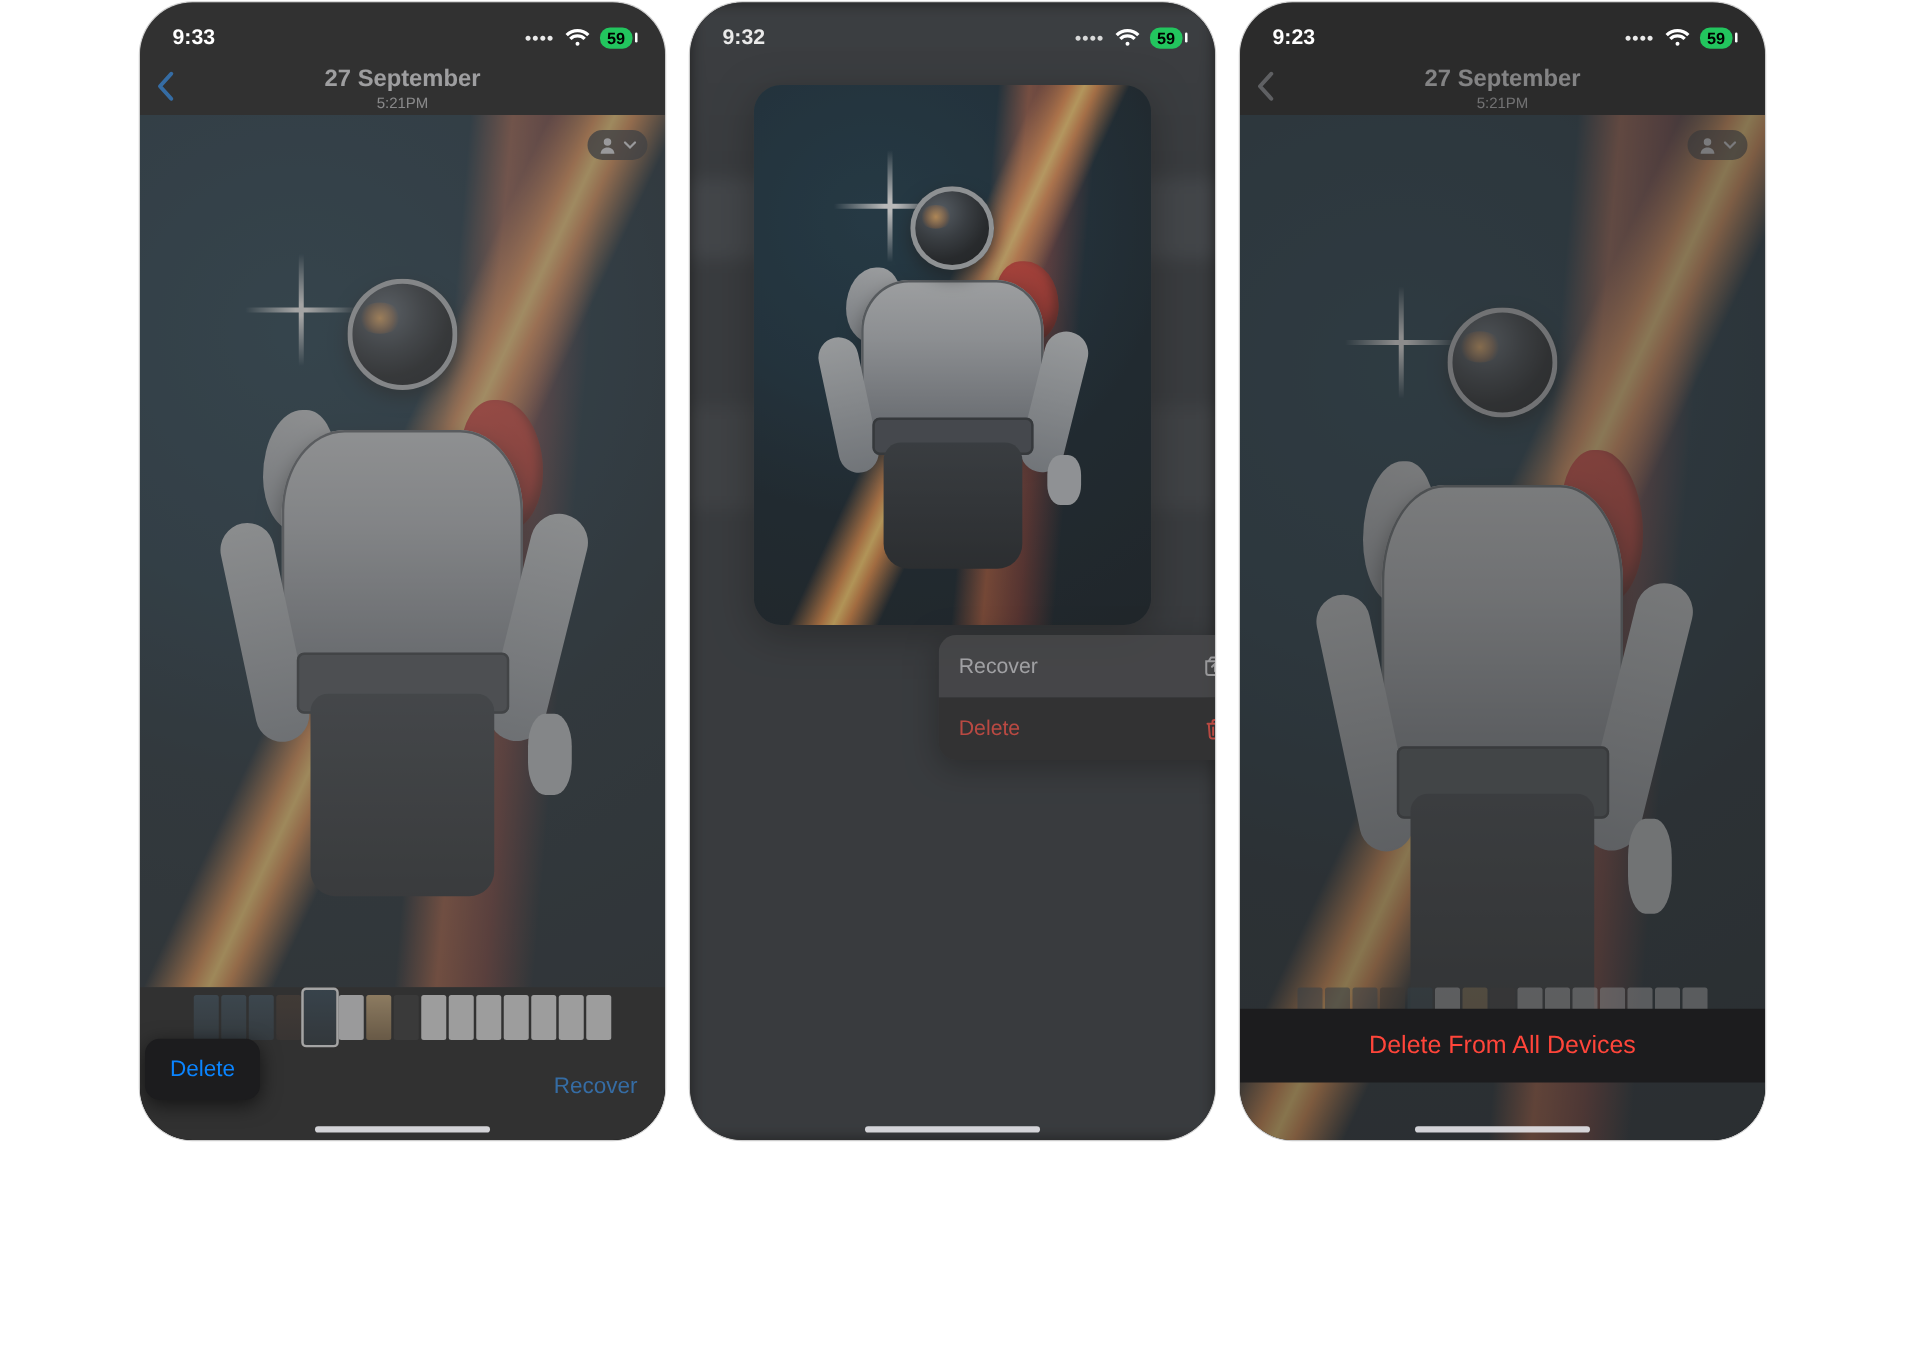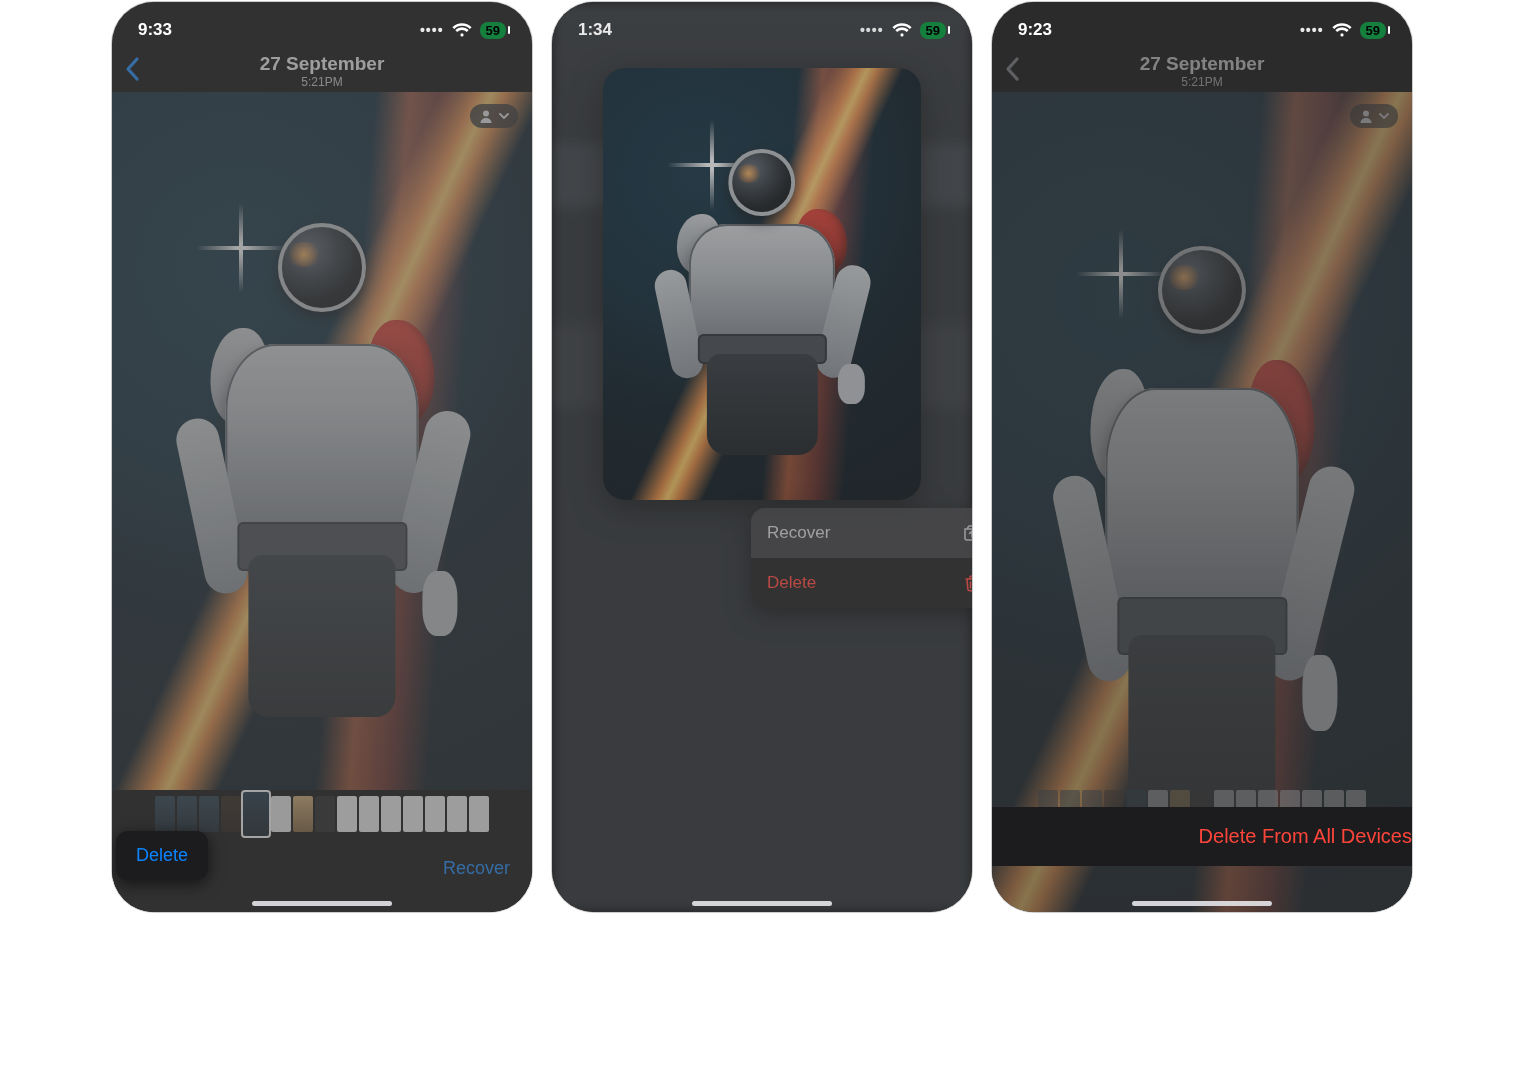--- a/index.html
+++ b/index.html
@@ -7,21 +7,21 @@
   .stage { display: flex; gap: 20px; width: 1524px; height: 1078px; justify-content: center; align-items: flex-start; padding-top: 2px; }
   .phone { width: 420px; height: 910px; border-radius: 42px; position: relative; overflow: hidden; background: #000; box-shadow: 0 0 0 1px rgba(0,0,0,.2); }
   .dim-overlay { position: absolute; inset: 0; background: rgba(90,90,90,.55); pointer-events: none; z-index: 80; }
   .content { position: absolute; inset: 0; }
 
   
   .statusbar { position: absolute; top: 0; left: 0; right: 0; height: 48px; display: flex; align-items: center; justify-content: space-between; padding: 8px 26px 0; z-index: 90; color: #fff; font-weight: 600; }
   .sb-right { display: flex; align-items: center; gap: 8px; }
   .dots { font-size: 14px; letter-spacing: 1px; opacity: .9; }
   .wifi-icon { width: 20px; height: 16px; }
-  .battery-pill { display: flex; align-items: flex-start; background: #15803d; color: #000; border-radius: 8px; padding: 1px 6px; font-size: 13px; font-weight: 700; position: relative; }
+  .battery-pill { display: flex; align-items: flex-start; background: #22c55e; color: #000; border-radius: 8px; padding: 1px 6px; font-size: 13px; font-weight: 700; position: relative; }
   .battery-pill::after { content: ""; width: 2px; height: 8px; background: #fff; border-radius: 1px; position: absolute; right: -4px; top: 50%; transform: translateY(-50%); }
 
   
   .navheader { position: absolute; top: 48px; left: 0; right: 0; height: 42px; display: flex; align-items: center; justify-content: center; flex-direction: column; color: #f2f2f5; z-index: 30; }
   .navheader .title { font-size: 19px; font-weight: 600; text-align: right; }
   .navheader .subtitle { font-size: 12px; opacity: .8; }
   .back-chev { position: absolute; left: 12px; top: 54px; z-index: 35; color: #0a84ff; }
 
   
   .astro { position: absolute; background: radial-gradient(circle at 30% 25%, #0a2b3d 0%, #062030 35%, #03121c 60%, #010b12 100%); overflow: hidden; }
@@ -74,21 +74,21 @@
   .s3 .astro { top: 90px; left: 0; right: 0; bottom: 0; }
   .s3 .navheader { color:#e6e6ea; }
   .s3 .back-chev { color:#6b6f77; }
   .s3 .people-pill { background: rgba(40,40,44,.7); }
   .s3 .dim-overlay { background: rgba(70,70,70,.62); }
   .s3-thumbrow { position:absolute; left:0; right:0; bottom:80px; height:48px; display:flex; align-items:center; justify-content:center; gap:2px; z-index:18; }
   .s3-thumbrow .th { width:20px; height:36px; border-radius:2px; opacity:.6; }
 
   .action-sheet { position:absolute; left:8px; right:8px; bottom:10px; z-index:92; }
   .as-top { background: rgba(58,58,62,.78); border-radius:14px 14px 0 0; padding:14px 16px 16px; text-align:center; color:#c9c9cf; font-size:13px; line-height:1.35; }
-  .as-delete { background:#1c1c1e; color:#ff453a; text-align:right; font-size:20px; font-weight:500; padding:18px 0; border-radius:0; }
+  .as-delete { background:#1c1c1e; color:#ff453a; text-align:center; font-size:20px; font-weight:500; padding:18px 0; border-radius:0; }
   .as-gap { height:36px; }
   .as-cancel { background: rgba(58,58,62,.85); color:#0a84ff; text-align:center; font-size:21px; font-weight:500; padding:18px 0; border-radius:14px; margin-top:10px; }
   
   .as-delete-wrap { margin-left:-8px; margin-right:-8px; }
 
   svg { display:block; }
 </style>
 </head>
 <body>
 
@@ -216,21 +216,21 @@
             <svg width="20" height="20" viewBox="0 0 20 20">
                 <path d="M4 6h12M8 6V4.5A1.5 1.5 0 019.5 3h1A1.5 1.5 0 0112 4.5V6m3 0l-.8 10a2 2 0 01-2 1.8H7.8a2 2 0 01-2-1.8L5 6" fill="none" stroke="#ff453a" stroke-width="1.6" stroke-linecap="round"></path>
                 <path d="M8.5 9v6M11.5 9v6" stroke="#ff453a" stroke-width="1.6" stroke-linecap="round"></path>
               </svg>
           </span>
         </div>
       </div>
     </div>
 
     <div class="statusbar">
-      <span style="font-size:17px">1:34</span>
+      <span style="font-size:17px">9:32</span>
       <div class="sb-right">
         <span class="dots">••••</span>
         <svg class="wifi-icon" viewBox="0 0 20 16">
             <path d="M10 14.5a1.6 1.6 0 100-3.2 1.6 1.6 0 000 3.2zM3.3 8.1a9.5 9.5 0 0113.4 0l-1.9 1.9a6.8 6.8 0 00-9.6 0zM.4 5.2a13.6 13.6 0 0119.2 0L17.7 7a11 11 0 00-15.4 0z" fill="#fff"></path>
           </svg>
         <span class="battery-pill">
             <span>59</span>
           </span>
       </div>
     </div>

